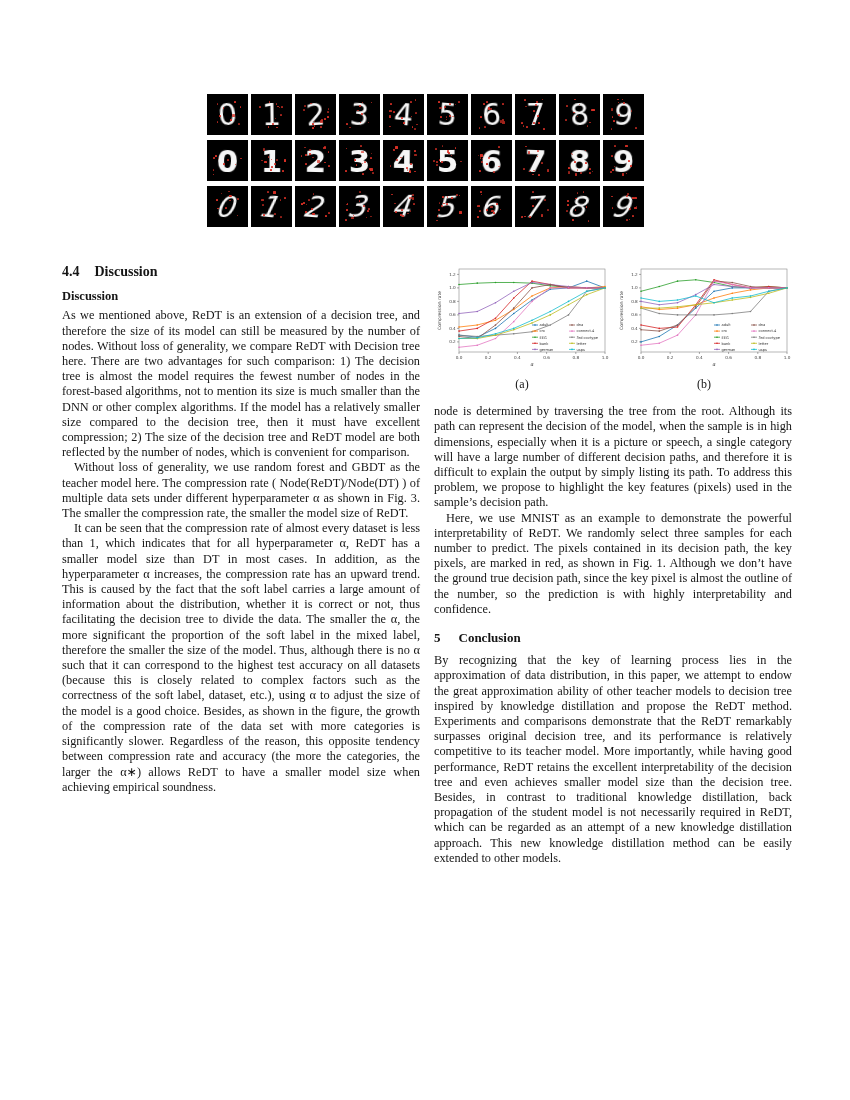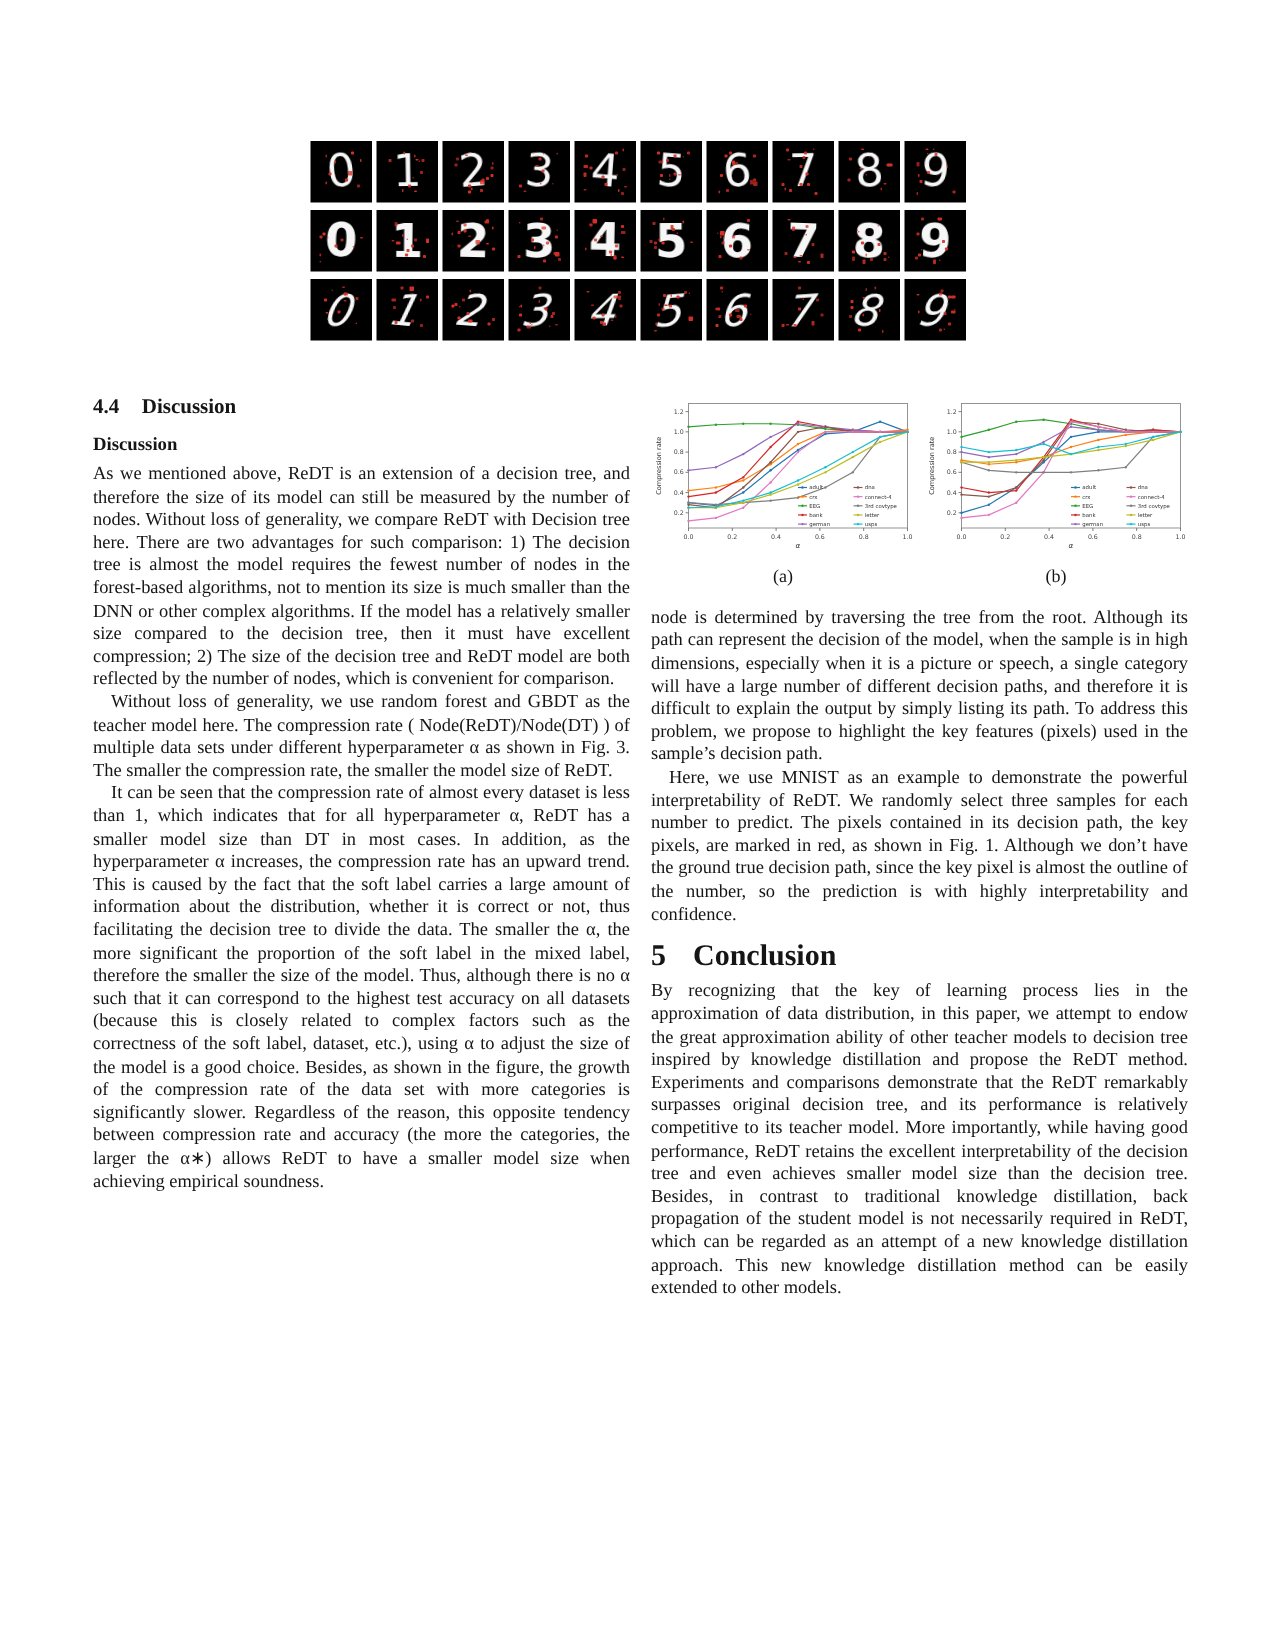--- a/index.html
+++ b/index.html
@@ -16,21 +16,21 @@
 
   .caption-center{position:absolute;left:0;top:239px;width:100%;text-align:center;font-size:12.2px;}
 
   
   .columns{position:absolute;left:62px;top:264px;width:730px;display:flex;gap:14px;}
   .col{width:358px;text-align:justify;font-size:12.3px;line-height:15.2px;}
   .col p{margin:0;}
   .col p.indent{text-indent:12px;}
   h2.sec{font-size:14px;margin:0 0 9px 0;font-weight:bold;}
   h2.sec .secnum{margin-right:15px;}
-  h2.sec2{font-size:20px;margin:13px 0 8px 0;font-weight:bold;}
+  h2.sec2{font-size:13px;margin:13px 0 8px 0;font-weight:bold;}
   h2.sec2 .secnum{margin-right:18px;}
   h3.sub{font-size:12.5px;margin:10px 0 4px 0;font-weight:bold;}
 
   
   .fig2{margin:0 0 12px 0;}
   .fig2-charts{display:flex;gap:6px;justify-content:center;}
   .fig2 figure{margin:0;}
   .chart-svg{display:block;}
   .fig2-sublabel{text-align:center;font-size:12px;margin-top:1px;}
   .fig2-caption{text-align:justify;font-size:12.2px;line-height:15px;margin-top:9px;}

